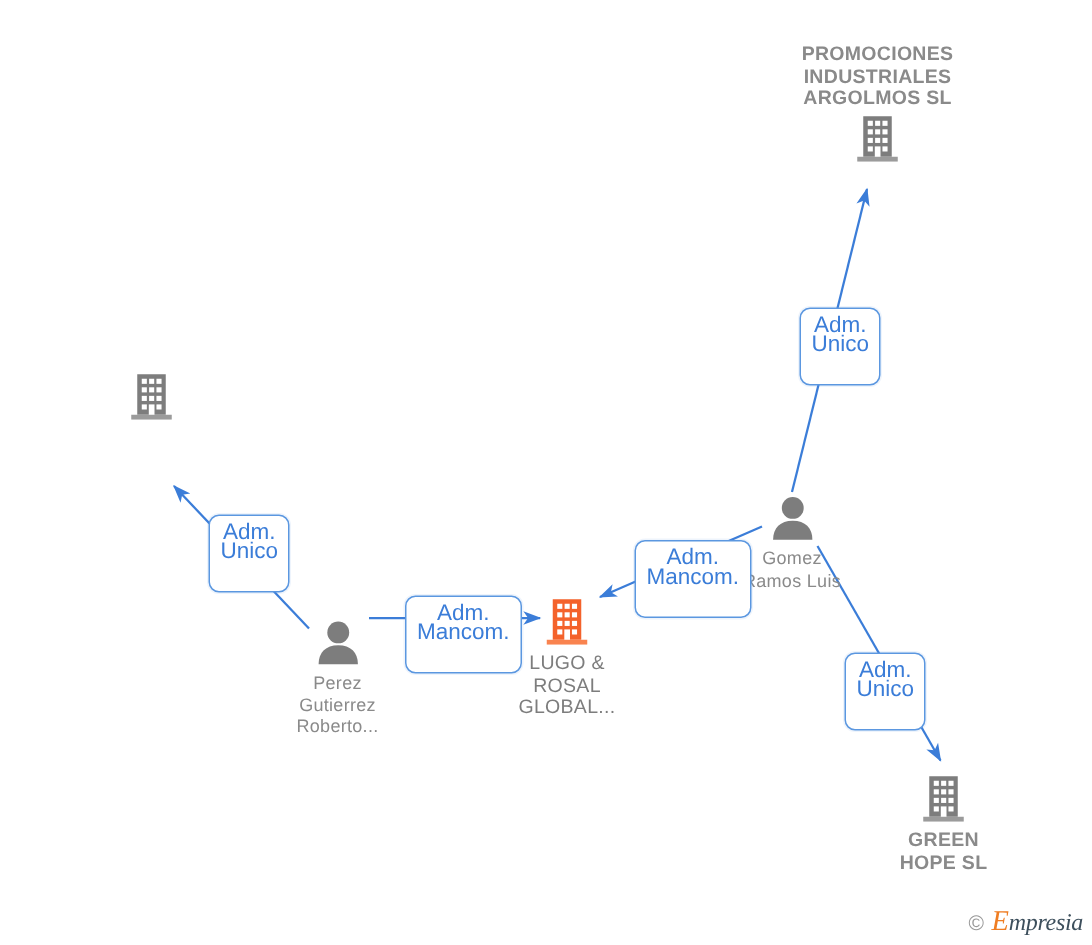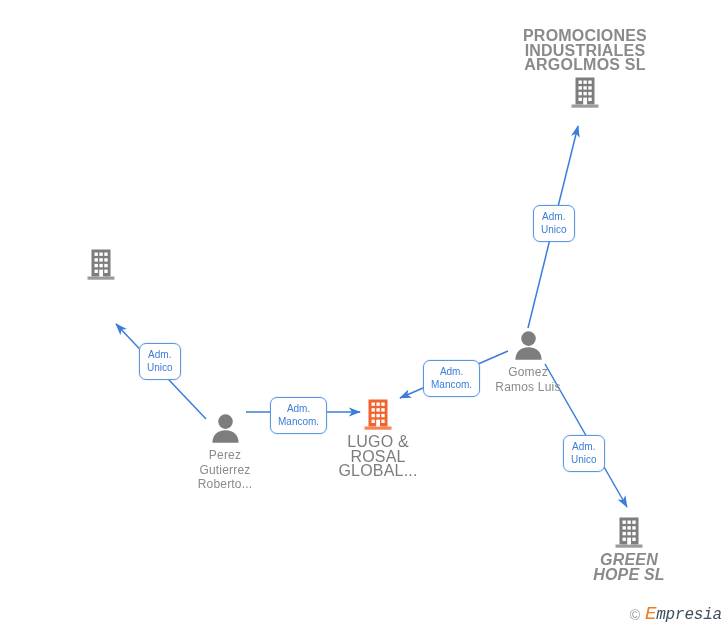--- a/index.html
+++ b/index.html
@@ -34,21 +34,21 @@
     text-align: center;
     z-index: 5;
   }
   .node .glyph {
     display: block;
     margin: 0 auto;
     line-height: 0;
   }
   .node .label {
     display: block;
-    font-size: 16px;
+    font-size: 13px;
     line-height: 14.5px;
     letter-spacing: 0.2px;
     color: #8a8a8a;
     white-space: pre-line;
   }
   .node.company .label {
     font-weight: bold;
   }
   .node.person .label {
     font-weight: normal;
@@ -63,23 +63,23 @@
   .label-below .label { margin-top: 4px; }
 
   
   .edge-label {
     position: absolute;
     box-sizing: border-box;
     border: 1px solid #5b97e0;
     border-radius: 7px;
     background: #ffffff;
     color: #3b7dd8;
-    font-size: 10px;
+    font-size: 15px;
     line-height: 13px;
-    padding: 4px 7px 5px 7px;
+    padding: 4px 7px 20px 7px;
     text-align: center;
     white-space: pre-line;
     z-index: 9;
     box-shadow: 0 0 0 1px rgba(91,151,224,0.10);
   }
 
   
   #watermark {
     position: absolute;
     right: 6px;
@@ -88,21 +88,21 @@
     align-items: center;
     gap: 5px;
     z-index: 20;
   }
   #watermark .cmark {
     font-size: 14px;
     color: #9a9a9a;
     line-height: 1;
   }
   #watermark .brand {
-    font-family: Liberation Mono, monospace;
+    font-family: Liberation Serif, serif;
     font-size: 16px;
     line-height: 1;
     color: #3d4f5c;
     font-style: italic;
     letter-spacing: -0.2px;
   }
   #watermark .brand .cap {
     color: #ef7d22;
     font-size: 19px;
     font-style: italic;
@@ -193,21 +193,21 @@
         <rect x="8.5" y="21.6" width="3.4" height="3.4" fill="#ffffff"></rect>
         <rect x="18.3" y="21.6" width="3.4" height="3.4" fill="#ffffff"></rect>
         <rect x="13.2" y="21.6" width="3.8" height="6.9" fill="#ffffff"></rect>
       </svg>
     </span>
     <span class="label">LUGO &amp;
 ROSAL
 GLOBAL...</span>
   </div>
 
-  <div class="node company label-below" style="left:629px; top:516px;font-style:italic;">
+  <div class="node company label-below" style="left:629px; top:516px;">
     <span class="glyph">
       <svg width="30" height="33" viewBox="0 0 30 33" xmlns="http://www.w3.org/2000/svg">
         <rect x="5.5" y="1.5" width="19" height="27" fill="#7d7d7d"></rect>
         <rect x="1.5" y="28.5" width="27" height="3.2" fill="#9b9b9b"></rect>
         <rect x="8.5" y="4.5" width="3.4" height="3.4" fill="#ffffff"></rect>
         <rect x="13.4" y="4.5" width="3.4" height="3.4" fill="#ffffff"></rect>
         <rect x="18.3" y="4.5" width="3.4" height="3.4" fill="#ffffff"></rect>
         <rect x="8.5" y="10.2" width="3.4" height="3.4" fill="#ffffff"></rect>
         <rect x="13.4" y="10.2" width="3.4" height="3.4" fill="#ffffff"></rect>
         <rect x="18.3" y="10.2" width="3.4" height="3.4" fill="#ffffff"></rect>

